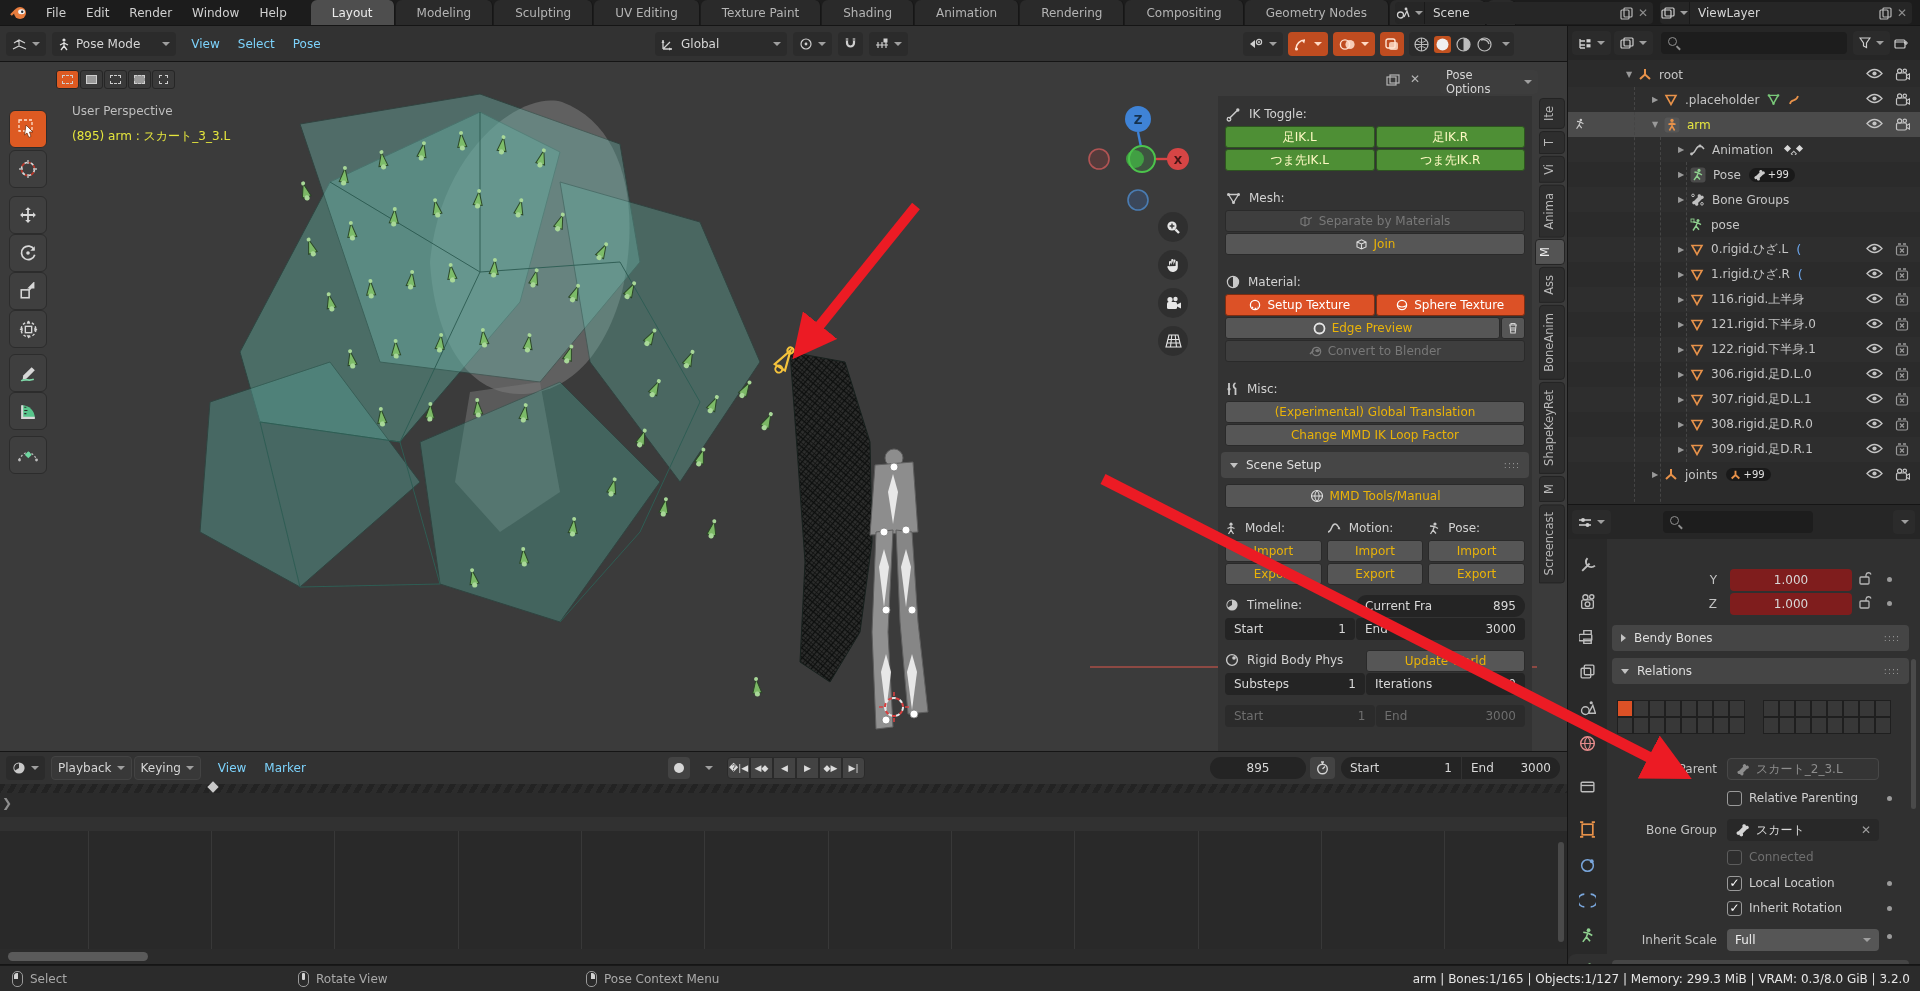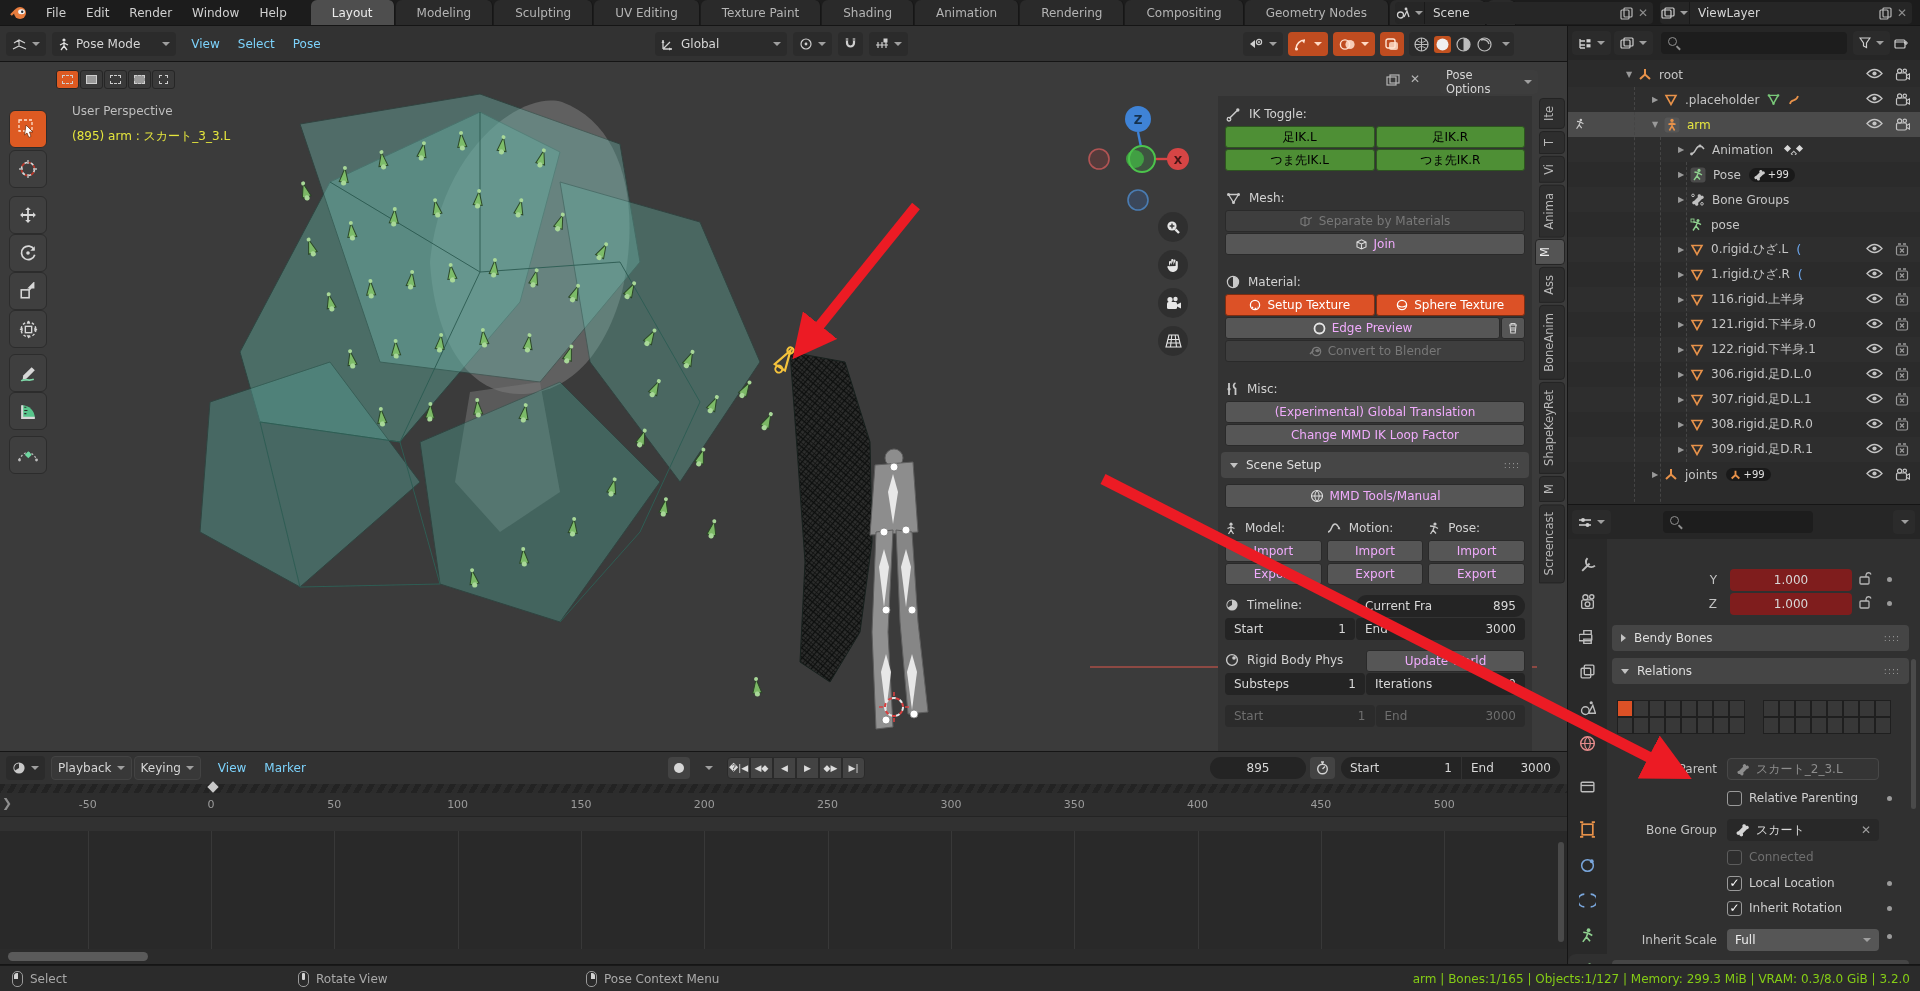--- a/index.html
+++ b/index.html
@@ -33,23 +33,23 @@
   .toolbtn.active{background:#dd5a22}
   .selmode{width:23px;height:19px;background:#3a3a3a;border:1px solid #262626;border-radius:3px;margin-right:1px;display:flex;align-items:center;justify-content:center}
   .selmode.active{background:#dd5a22}
   .smglyph{width:11px;height:9px;border:1px dashed #cfcfcf}
   .navbtn{position:absolute;width:30px;height:30px;border-radius:50%;background:rgba(38,38,38,.55);display:flex;align-items:center;justify-content:center}
   
   #mmd{position:absolute;left:1218px;top:34px;width:314px;height:656px;background:#333333;padding-top:6px;overflow:hidden}
   .plabel{display:flex;align-items:center;gap:8px;color:#d2d2d2;height:20px;margin:2px 8px}
   .grid2{display:grid;grid-template-columns:1fr 1fr;gap:1px;margin:1px 7px}
   .grid3{display:grid;grid-template-columns:1fr 1fr 1fr;column-gap:5px;margin:1px 7px}
-  .btn{background:#565656;border:1px solid #2a2a2a;border-radius:3px;height:22px;display:flex;align-items:center;justify-content:center;gap:6px;color:#f0abfc;overflow:hidden;white-space:nowrap}
+  .btn{background:#565656;border:1px solid #2a2a2a;border-radius:3px;height:22px;display:flex;align-items:center;justify-content:center;gap:6px;color:#eab308;overflow:hidden;white-space:nowrap}
   .btn.dis{background:#3e3e3e;color:#787878}
-  .btn.grn{background:#4e8f35;border-color:#2e5420;color:#000000}
+  .btn.grn{background:#4e8f35;border-color:#2e5420;color:#fef9c3}
   .btn.org{background:#dc5126;border-color:#7e2d12;color:#fff}
   .btn.one{margin:1px 7px}
   .nfield{background:#242424;border-radius:4px;height:22px;display:flex;align-items:center;justify-content:space-between;padding:0 9px;color:#d8d8d8}
   .nfield.dis{color:#6e6e6e;background:#2b2b2b}
   .phdr{background:#464646;border-radius:4px;height:26px;display:flex;align-items:center;gap:8px;color:#dedede;padding:0 9px;margin:6px 3px}
   .grip{margin-left:auto;color:#9a9a9a;font-size:9px;letter-spacing:1px}
   .tri-d{width:0;height:0;border-left:4px solid transparent;border-right:4px solid transparent;border-top:5px solid #c2c2c2}
   .tri-r{width:0;height:0;border-top:4px solid transparent;border-bottom:4px solid transparent;border-left:5px solid #c2c2c2}
   .spacer14{height:14px}
   .spacer8{height:8px}
@@ -102,21 +102,21 @@
   .lcell{position:absolute;width:16px;height:17px;border:1px solid #1f1f1f;background:#383838}
   .lcell.on{background:#dc5126}
   
   #status{left:0;top:965px;width:1920px;height:26px;background:#2b2b2b;border-top:1px solid #191919}
   .sb-item{position:absolute;top:0;height:26px;display:flex;align-items:center;gap:7px;color:#a9a9a9}
   .mouse{width:11px;height:16px;border:1px solid #9a9a9a;border-radius:5px;position:relative}
   .mouse::after{content:"";position:absolute;background:#d2d2d2}
   .m0::after{left:1px;top:1px;width:4px;height:6px;border-radius:3px 0 0 0}
   .m1::after{left:3px;top:1px;width:3px;height:7px;border-radius:1px}
   .m2::after{right:1px;top:1px;width:4px;height:6px;border-radius:0 3px 0 0}
-  #sbinfo{position:absolute;right:10px;top:0;height:26px;display:flex;align-items:center;color:#84cc16}
+  #sbinfo{position:absolute;right:10px;top:0;height:26px;display:flex;align-items:center;color:#e5e5e5}
   .icg{color:#c0c0c0}
 </style>
 </head>
 <body>
 
 <div id="topbar" class="ed">
   <span style="margin:0 8px 0 10px">
     <svg width="18" height="14" viewBox="0 0 18 14">
         <circle cx="10" cy="7" r="6" fill="#e87d3e"></circle>
         <ellipse cx="11.5" cy="5.8" rx="3.4" ry="2.5" fill="#f4f4f4"></ellipse>
@@ -974,34 +974,20 @@
     <span class="nfield abs" style="left:1341px;top:5px;width:120px;border-radius:11px 0 0 11px">
         <span>Start</span>
         <span>1</span>
       </span>
     <span class="nfield abs" style="left:1462px;top:5px;width:98px;border-radius:0 11px 11px 0">
         <span>End</span>
         <span>3000</span>
       </span>
   </div>
   <div id="tlhatch"></div>
-  <div id="tlruler">
-      <span class="tick" style="left: 87.68px;">-50</span>
-      <span class="tick" style="left: 211px;">0</span>
-      <span class="tick" style="left: 334.32px;">50</span>
-      <span class="tick" style="left: 457.64px;">100</span>
-      <span class="tick" style="left: 580.96px;">150</span>
-      <span class="tick" style="left: 704.28px;">200</span>
-      <span class="tick" style="left: 827.6px;">250</span>
-      <span class="tick" style="left: 950.92px;">300</span>
-      <span class="tick" style="left: 1074.24px;">350</span>
-      <span class="tick" style="left: 1197.56px;">400</span>
-      <span class="tick" style="left: 1320.88px;">450</span>
-      <span class="tick" style="left: 1444.2px;">500</span>
-    </div>
   <div id="tlband"></div>
   <div id="tltracks">
       <div class="vline" style="left: 87.68px;"></div>
       <div class="vline" style="left: 211px;"></div>
       <div class="vline" style="left: 334.32px;"></div>
       <div class="vline" style="left: 457.64px;"></div>
       <div class="vline" style="left: 580.96px;"></div>
       <div class="vline" style="left: 704.28px;"></div>
       <div class="vline" style="left: 827.6px;"></div>
       <div class="vline" style="left: 950.92px;"></div>

